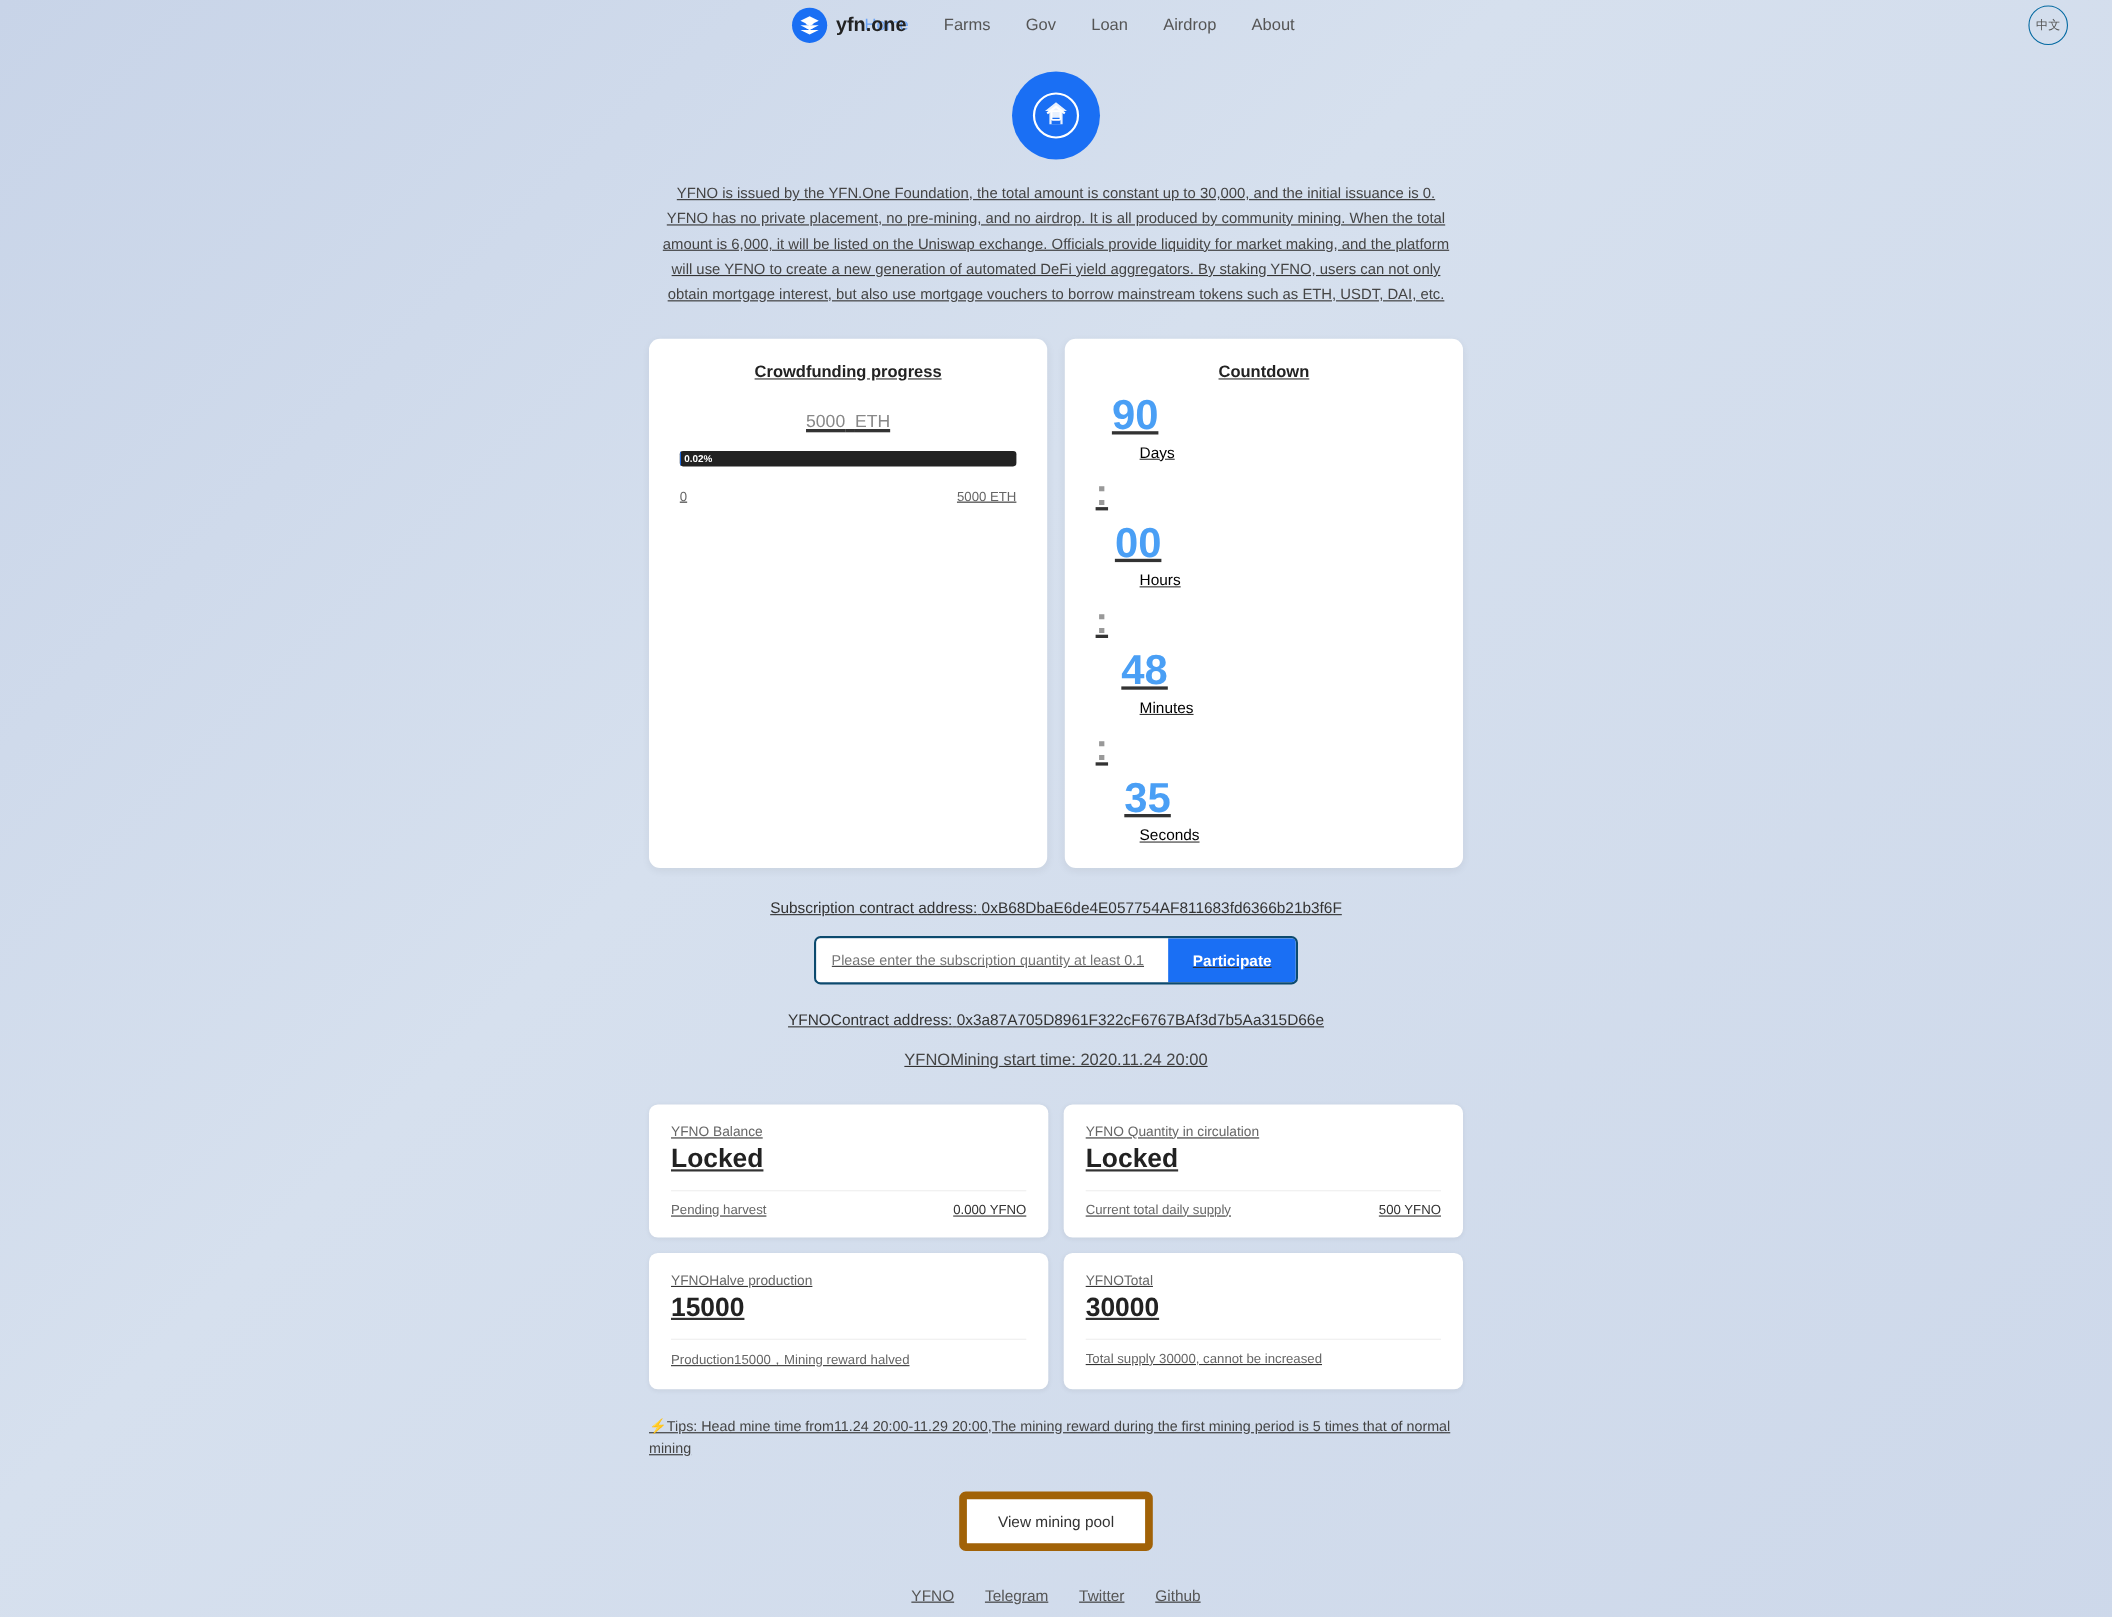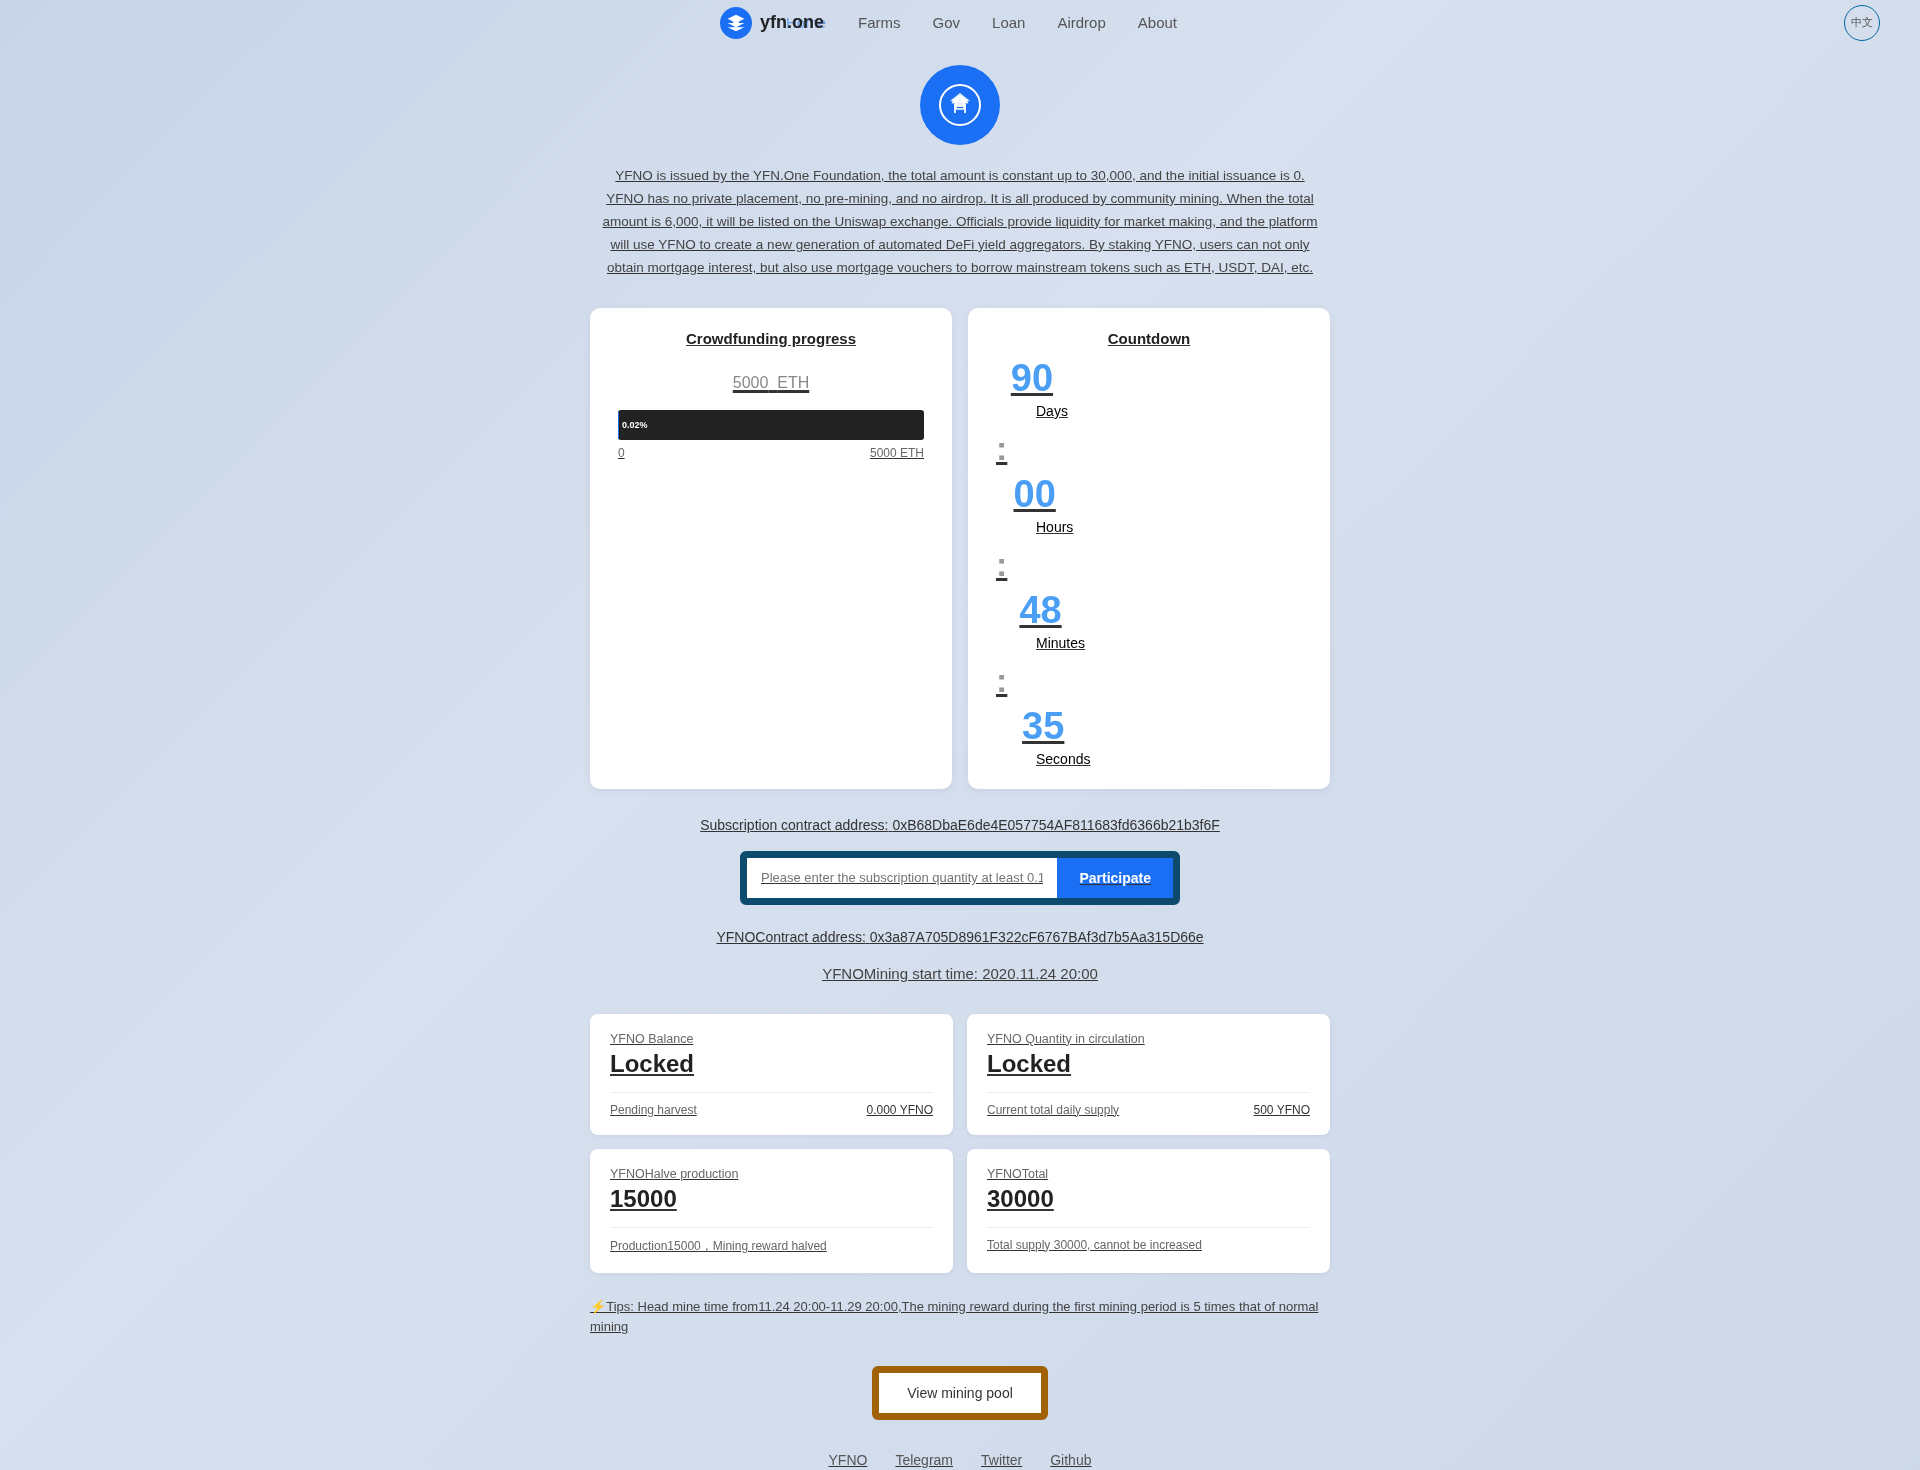--- a/index.html
+++ b/index.html
@@ -122,22 +122,22 @@
       margin-bottom: 14px;
     }
     .crowdfund-amount span {
       font-size: 16px;
       color: #888;
       font-weight: 400;
     }
     .progress-bar-container {
       background: #222;
       border-radius: 3px;
-      height: 30px;
-      margin-bottom: 6px;
+      height: 14px;
+      margin-bottom: 20px;
       position: relative;
       overflow: hidden;
     }
     .progress-bar-fill {
       background: #1a6ff4;
       height: 100%;
       border-radius: 3px;
     }
     .progress-label {
       position: absolute;
@@ -190,21 +190,21 @@
     .contract-address {
       font-size: 14px;
       color: #333;
       margin-bottom: 18px;
     }
     .input-row {
       display: flex;
       gap: 0;
       max-width: 440px;
       margin: 0 auto 24px;
-      border: 7px solid #0c4a6e;
+      border: 2px solid #0c4a6e;
       border-radius: 6px;
       overflow: hidden;
       justify-content: center;
     }
     .input-row input {
       flex: 1;
       border: none;
       outline: none;
       padding: 12px 14px;
       font-size: 13px;

